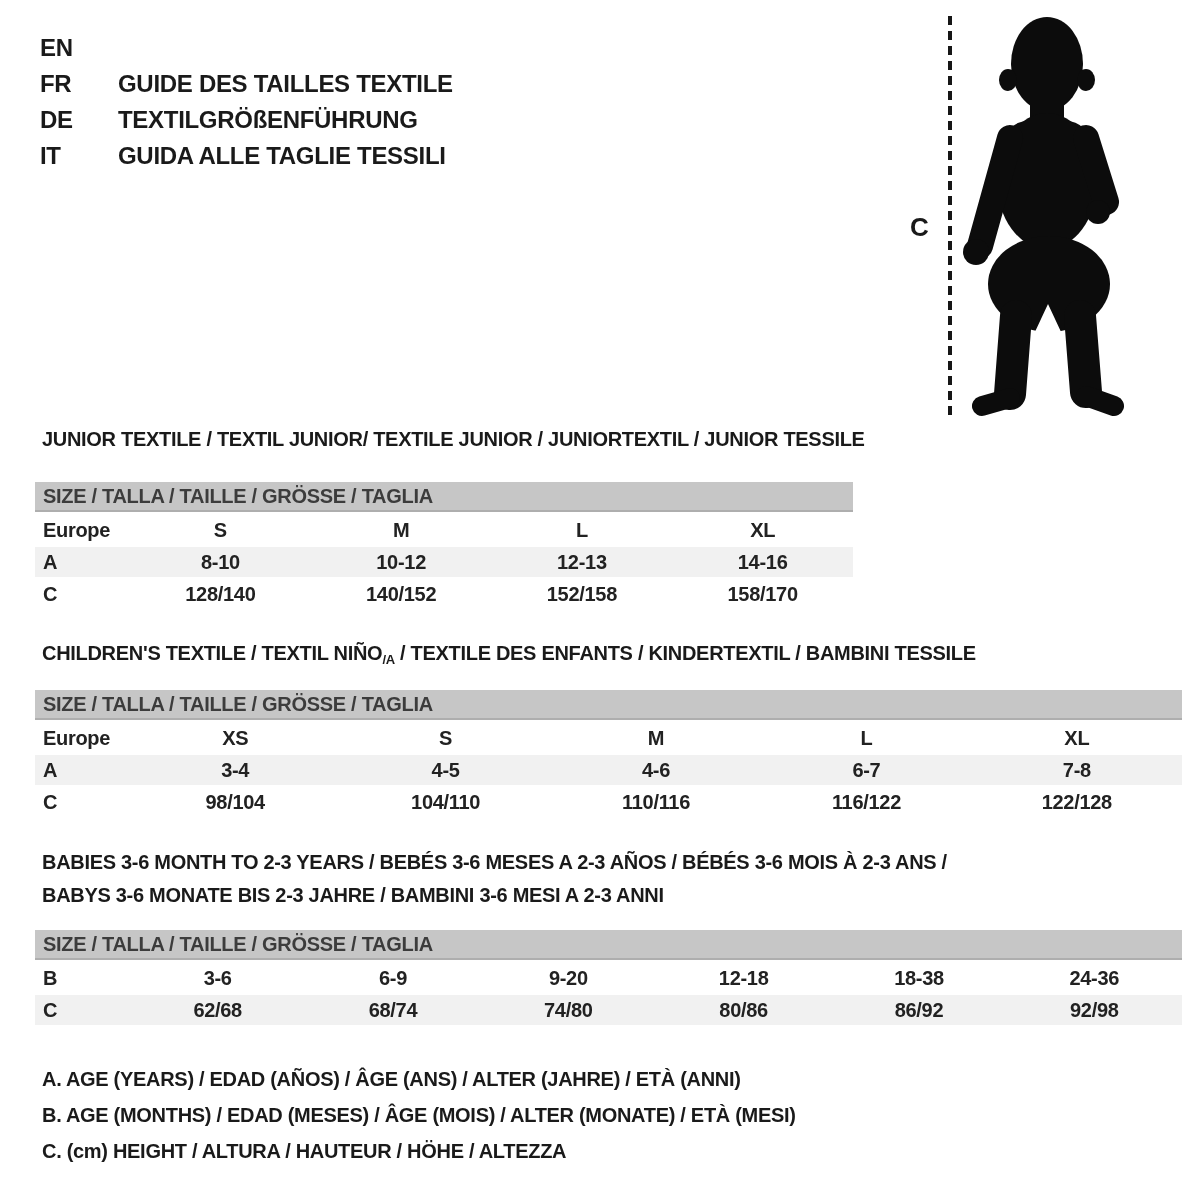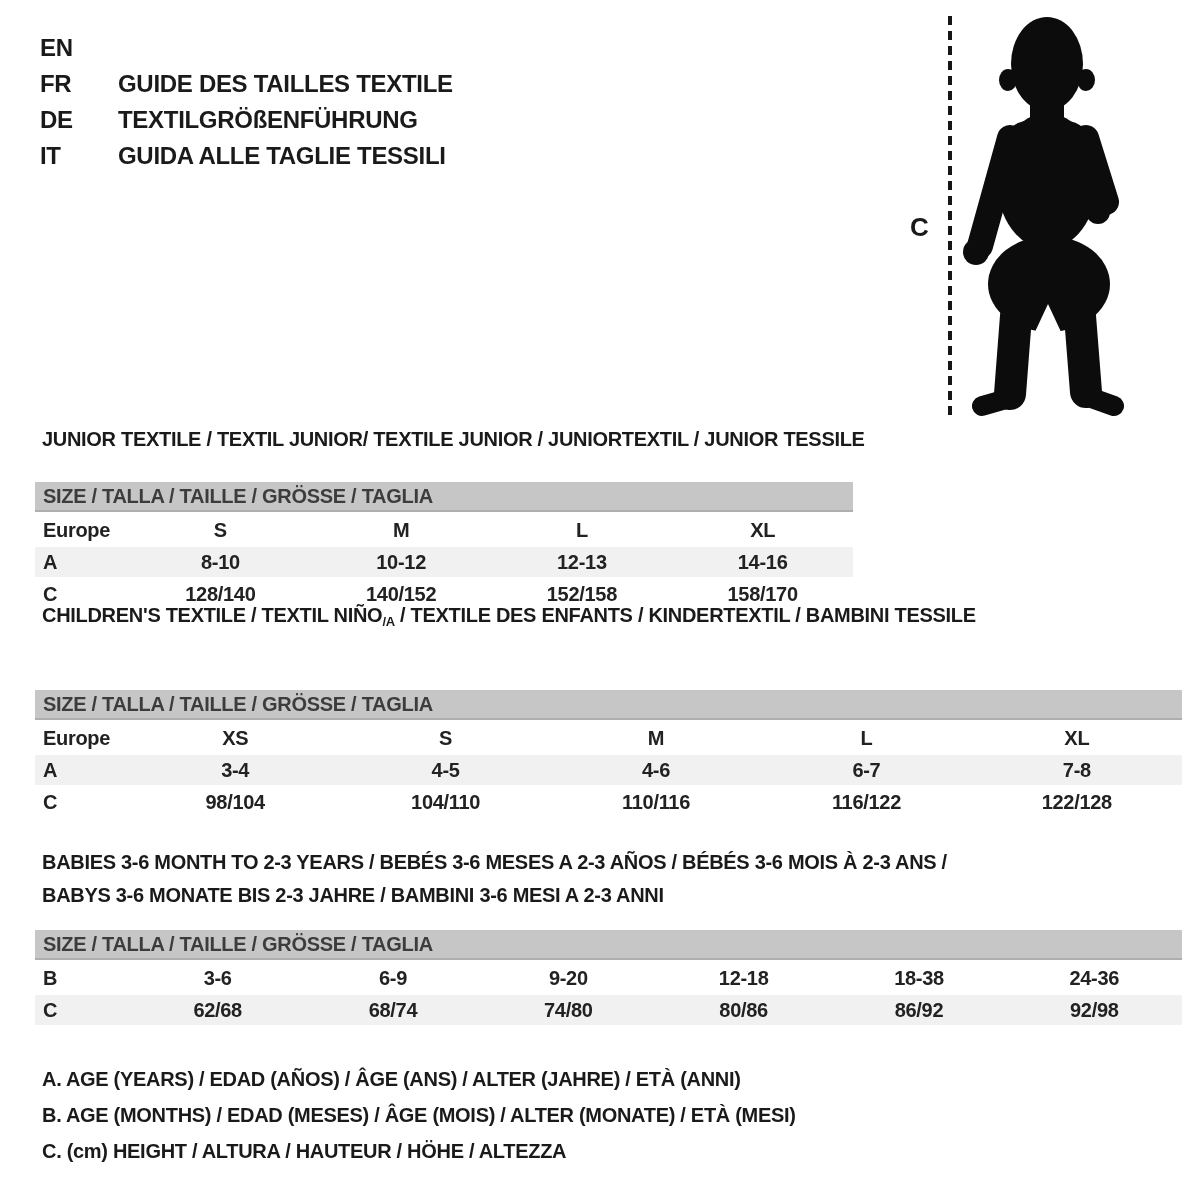--- a/index.html
+++ b/index.html
@@ -110,21 +110,21 @@
     </div>
     <div class="trow">
       <span class="label-cell">C</span>
       <span class="val-cell">128/140</span>
       <span class="val-cell">140/152</span>
       <span class="val-cell">152/158</span>
       <span class="val-cell">158/170</span>
     </div>
   </div>
 
-  <div class="sec-title" style="top:604px;"><span>CHILDREN'S TEXTILE / TEXTIL NIÑO</span><span class="sub">/A</span><span> / TEXTILE DES ENFANTS / KINDERTEXTIL / BAMBINI TESSILE</span></div>
+  <div class="sec-title" style="top:642px;"><span>CHILDREN'S TEXTILE / TEXTIL NIÑO</span><span class="sub">/A</span><span> / TEXTILE DES ENFANTS / KINDERTEXTIL / BAMBINI TESSILE</span></div>
   <div class="stable" style="top:690px; width:1147px;">
     <div class="size-bar">
       <span>SIZE / TALLA / TAILLE / GRÖSSE / TAGLIA</span>
     </div>
     <div class="trow">
       <span class="label-cell">Europe</span>
       <span class="val-cell">XS</span>
       <span class="val-cell">S</span>
       <span class="val-cell">M</span>
       <span class="val-cell">L</span>

